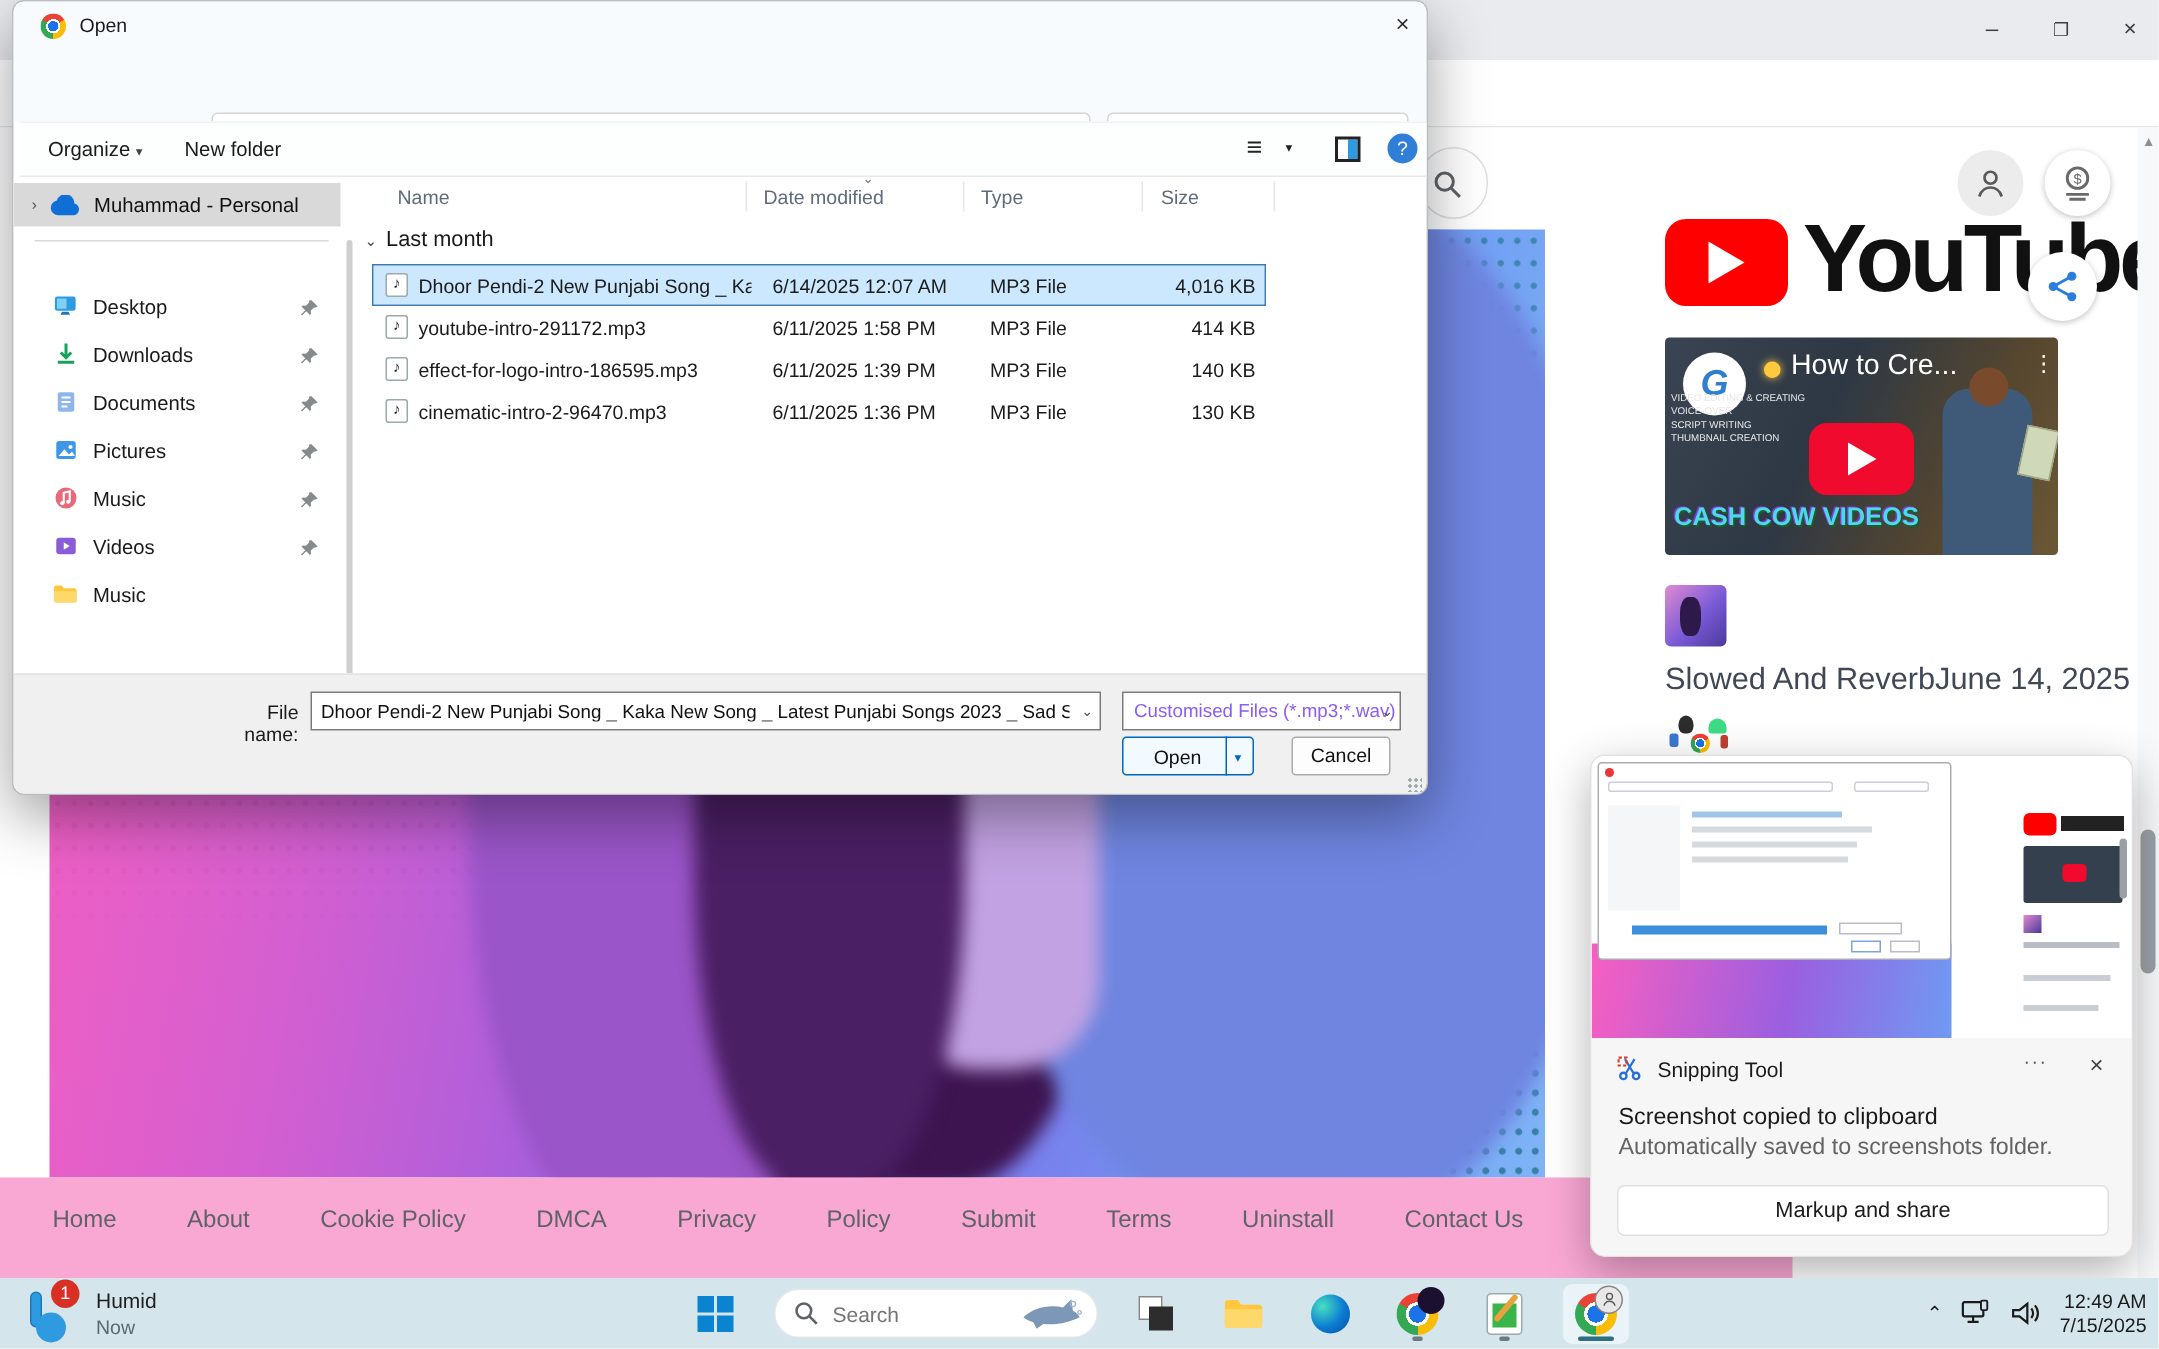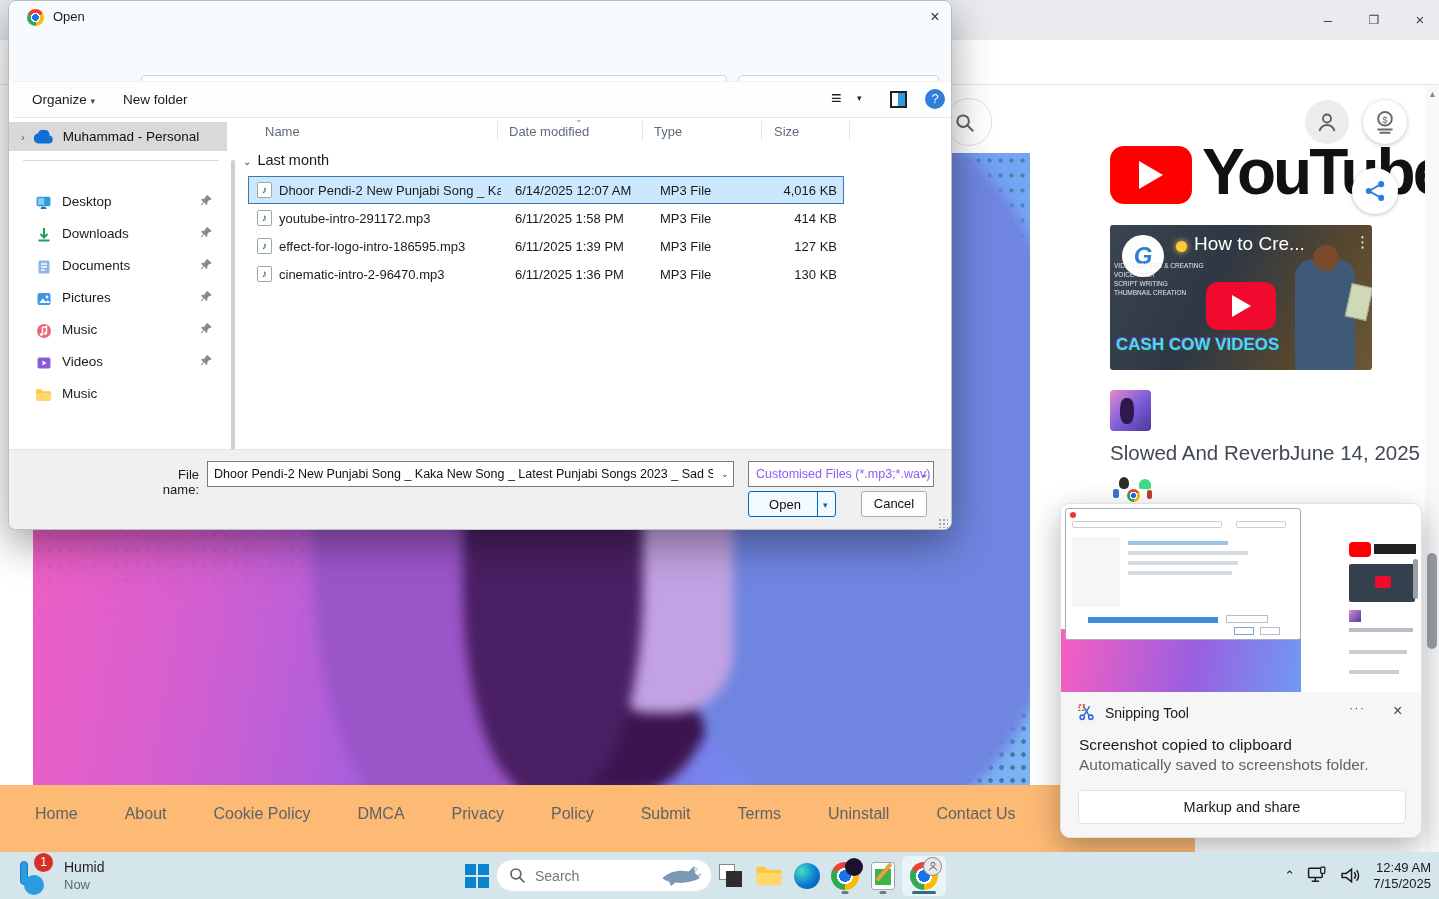--- a/index.html
+++ b/index.html
@@ -30,41 +30,41 @@
   #yt-logo-badge { position:absolute; left:1110px; top:61px; width:82px; height:58px; background:#ff0000; border-radius:14px; display:flex; align-items:center; justify-content:center; }
   #yt-logo-text { position:absolute; left:1202px; top:50px; width:230px; height:80px; overflow:hidden; font-size:64px; font-weight:bold; letter-spacing:-3px; color:#111; }
   #video-thumb { position:absolute; left:1110px; top:140px; width:262px; height:145px; border-radius:3px; overflow:hidden;
     background:linear-gradient(115deg,#3a4452 0%,#2e3844 40%,#57472f 75%,#6b5836 100%); }
   #thumb-play { position:absolute; left:96px; top:57px; width:70px; height:48px; background:#f00a2e; border-radius:12px; display:flex; align-items:center; justify-content:center; }
   .play-tri { width:0; height:0; border-style:solid; }
   #post-thumb { position:absolute; left:1110px; top:305px; width:41px; height:41px; border-radius:4px;
     background:linear-gradient(135deg,#e08ad0,#7a5ad8 55%,#4a3a9a); overflow:hidden; }
   #post-title { position:absolute; left:1110px; top:356px; font-size:20.5px; color:#414855; }
   
-  #site-footer { position:absolute; left:0; top:700px; width:1195px; height:67px; background:#fdba74; }
+  #site-footer { position:absolute; left:0; top:700px; width:1195px; height:67px; background:#f9a8d4; }
   #site-footer .links { position:absolute; left:35px; top:20px; display:flex; gap:47px; font-size:16px; color:#5f6368; white-space:nowrap; }
   
   #pg-scroll { position:absolute; left:1425px; top:0px; width:14px; height:767px; background:#f7f8f9; }
   #pg-thumb { position:absolute; left:2px; top:468px; width:10px; height:96px; background:#9aa0a6; border-radius:5px; }
   
   #dialog { position:absolute; left:8px; top:0px; width:944px; height:530px; background:#fff; border-radius:8px;
     border:1px solid #b9bec4; box-shadow:0 14px 40px rgba(0,0,0,.38); overflow:hidden; }
   #d-title { position:absolute; left:0; top:0; width:100%; height:32px; background:#f8fbfe; }
   #d-nav { position:absolute; left:0; top:32px; width:100%; height:48px; background:#f8fbfe; }
   #d-cmd { position:absolute; left:4px; top:80px; width:100%; height:37px; background:#fdfefe; border-bottom:1px solid #e8e8e8; border-top:1px solid #eef2f5; }
   #d-body { position:absolute; left:0; top:117px; width:100%; height:331px; background:#fff; }
   #d-foot { position:absolute; left:0; top:448px; width:100%; height:82px; background:#f0f0f0; border-top:1px solid #e2e2e2; }
   .navbtn { position:absolute; top:44px; font-size:17px; color:#454545; width:26px; text-align:center; }
   #crumb-box { position:absolute; left:132px; top:42px; width:586px; height:32px; border:1px solid #d5d5d5; background:#fff; border-radius:4px; }
   #d-search { position:absolute; left:729px; top:42px; width:201px; height:32px; border:1px solid #d5d5d5; background:#fff; border-radius:4px; font-size:13px; color:#1a1a1a; padding:0 28px 0 10px; outline:none; }
   .crumb-sep { color:#666; font-size:11px; margin:0 7px; }
   .cmd-label { font-size:13.5px; color:#1a1a1a; }
   
   #d-side { position:absolute; left:0; top:0; width:228px; height:331px; overflow:hidden; }
-  .side-item { position:absolute; left:12px; width:200px; height:30px; display:flex; align-items:flex-start; border-radius:4px; font-size:13.5px; color:#1a1a1a;margin-top:12px; }
+  .side-item { position:absolute; left:12px; width:200px; height:30px; display:flex; align-items:flex-end; border-radius:4px; font-size:13.5px; color:#1a1a1a; }
   .side-item .ic { width:17px; height:17px; margin:0 10px 0 14px; flex:0 0 auto; display:flex; align-items:center; justify-content:center; }
   .side-item .pin { margin-left:auto; margin-right:8px; opacity:.75; }
   #onedrive-row { position:absolute; left:0px; top:4px; width:218px; height:29px; background:#d9d9d9; display:flex; align-items:center; font-size:13.5px; color:#111; }
   #side-scroll { position:absolute; left:222px; top:42px; width:4px; height:310px; background:#cfcfcf; border-radius:2px; }
   
   #d-list { position:absolute; left:228px; top:0; width:716px; height:331px; }
   .col-h { position:absolute; top:6px; font-size:13px; color:#5f6b7a; }
   .hdr-div { position:absolute; top:3px; width:1px; height:20px; background:#e6e6e6; }
   #group-row { position:absolute; left:6px; top:34px; font-size:14.5px; color:#1a1a1a; }
   .frow { position:absolute; left:12px; width:594px; height:26px; display:flex; align-items:center; font-size:13px; color:#1b1b1b; }
@@ -88,21 +88,21 @@
   #flyout { position:absolute; left:1060px; top:503px; width:362px; height:335px; background:#fbfbfb; border-radius:10px;
     box-shadow:0 10px 30px rgba(0,0,0,.3); border:1px solid #e2e2e2; overflow:hidden; }
   #preview { position:absolute; left:0; top:0; width:362px; height:188px; background:#e9edf2; overflow:hidden; }
   .mini { position:absolute; }
   #notif { position:absolute; left:0; top:188px; width:362px; height:147px; background:#f6f6f6; }
   #notif-title { position:absolute; left:18px; top:44px; font-size:15.5px; color:#1b1b1b; }
   #notif-sub { position:absolute; left:18px; top:64px; font-size:15.5px; color:#636363; }
   #markup-btn { position:absolute; left:17px; top:98px; width:328px; height:34px; background:#fff; border:1px solid #e0e0e0; border-radius:5px; font-size:14.5px; color:#1b1b1b; }
   
   #taskbar { position:absolute; left:0; top:852px; width:1439px; height:47px; background:#d4e5ec; }
-  #tb-center { position:absolute; left:458px; top:0; height:47px; display:flex; align-items:center; gap:0; }
+  #tb-center { position:absolute; left:458px; top:0; height:47px; display:flex; align-items:center; gap:20px; }
   .tb-item { width:38px; height:40px; display:flex; align-items:center; justify-content:center; position:relative; }
   .run-dot { position:absolute; bottom:2px; left:50%; transform:translateX(-50%); width:7px; height:3px; border-radius:2px; background:#6a7a80; }
   #tb-search { width:216px; height:33px; background:#fff; border:1px solid #e3e7ea; border-radius:17px; display:flex; align-items:center; padding:0 8px 0 12px; }
   #tb-search input { border:none; outline:none; font-size:14px; color:#333; width:120px; background:transparent; }
   #tray { position:absolute; right:8px; top:0; height:47px; display:flex; align-items:center; gap:12px; }
   #clock { text-align:right; font-size:13px; color:#1b1b1b; line-height:16px; }
   #weather { position:absolute; left:12px; top:0; height:47px; display:flex; align-items:center; }
   .chrome-ic { border-radius:50%; background:
     radial-gradient(circle at 50% 50%, #1a73e8 0 29%, #fff 29% 40%, transparent 40%),
     conic-gradient(from -60deg, #ea4335 0 120deg, #fbbc05 0 240deg, #34a853 0 360deg); }
@@ -486,21 +486,21 @@
         <span class="fcell-name">youtube-intro-291172.mp3</span>
         <span class="fcell-date">6/11/2025 1:58 PM</span>
         <span class="fcell-type">MP3 File</span>
         <span class="fcell-size">414 KB</span>
       </div>
       <div class="frow" style="top:115px">
         <span class="mp3-ic">♪</span>
         <span class="fcell-name">effect-for-logo-intro-186595.mp3</span>
         <span class="fcell-date">6/11/2025 1:39 PM</span>
         <span class="fcell-type">MP3 File</span>
-        <span class="fcell-size">127 KB</span>
+        <span class="fcell-size">140 KB</span>
       </div>
       <div class="frow" style="top:143px">
         <span class="mp3-ic">♪</span>
         <span class="fcell-name">cinematic-intro-2-96470.mp3</span>
         <span class="fcell-date">6/11/2025 1:36 PM</span>
         <span class="fcell-type">MP3 File</span>
         <span class="fcell-size">130 KB</span>
       </div>
     </div>
   </div>

